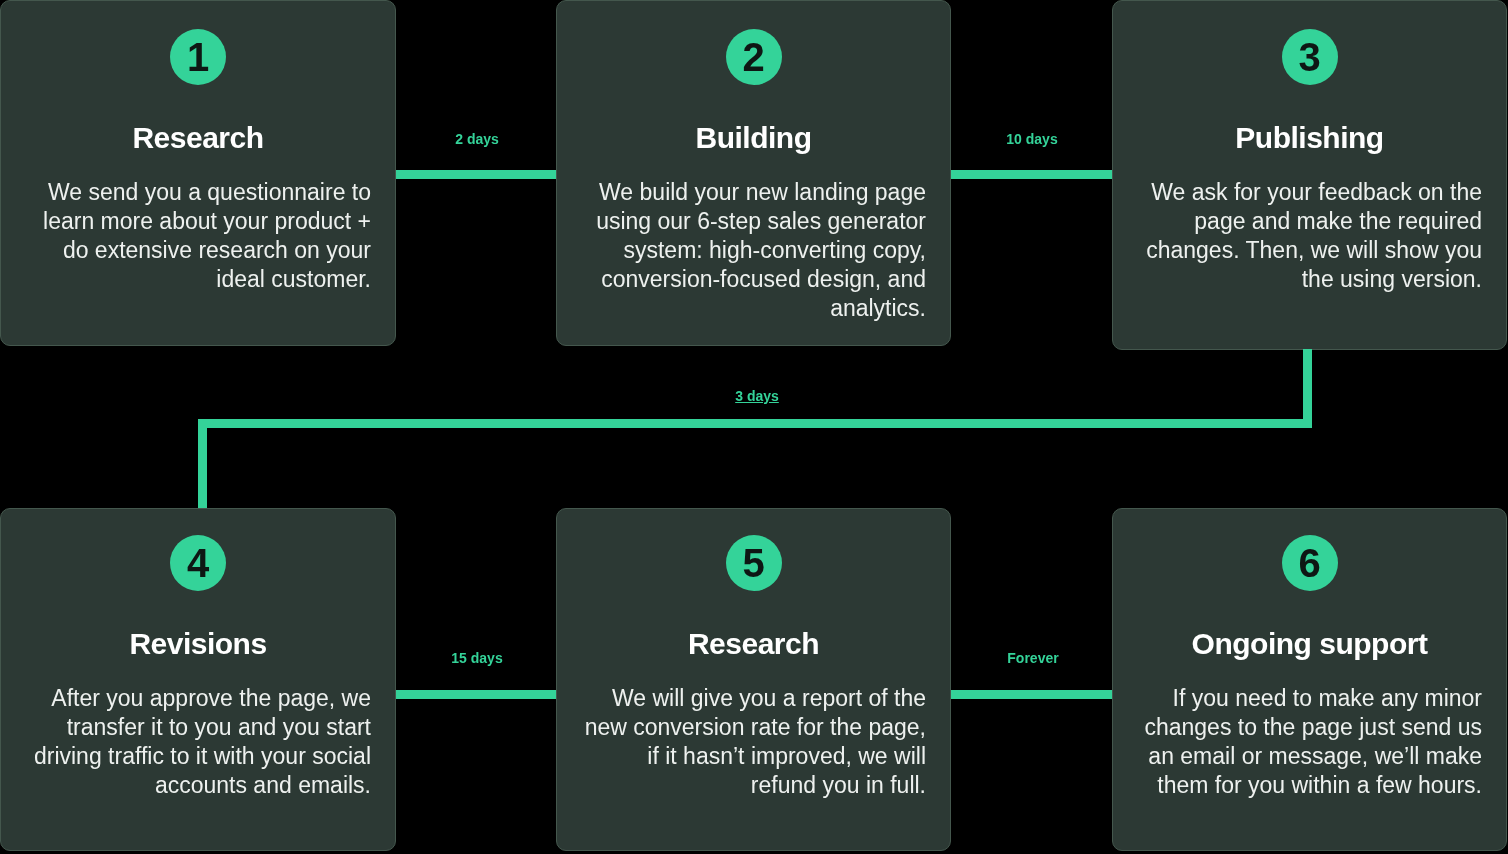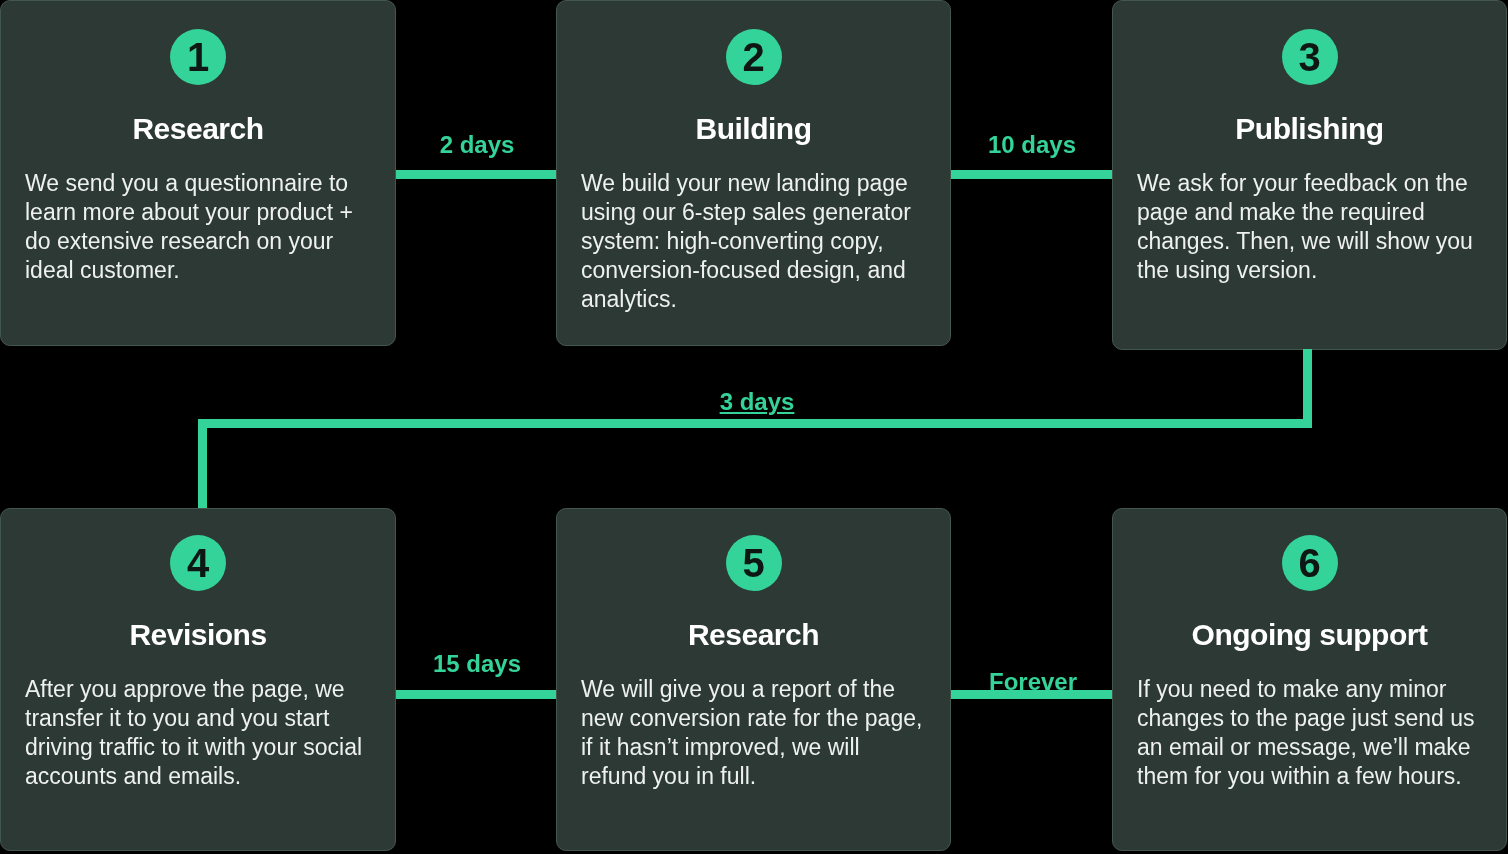--- a/index.html
+++ b/index.html
@@ -34,43 +34,43 @@
     width:56px;height:56px;
     border-radius:50%;
     background:var(--accent);
     color:var(--num);
     font-size:40px;
     font-weight:700;
     display:flex;align-items:center;justify-content:center;
     flex:0 0 auto;
   }
   .title{
-    margin-top:27px;
+    margin-top:36px;
     font-size:30px;
     font-weight:700;
     color:var(--title);
     letter-spacing:-0.5px;
     text-align:center;
   }
   .desc{
     margin-top:23px;
     width:100%;
     font-size:23px;
     line-height:29px;
     color:var(--body);
-    text-align:left;
+    text-align:right;
   }
   .line{
     position:absolute;
     background:var(--accent);
   }
   .conn-label{
     position:absolute;
     transform:translateX(-50%);
-    font-size:24px;
+    font-size:14px;
     font-weight:700;
     color:var(--accent);
     white-space:nowrap;
   }
 </style>
 </head>
 <body>
 
 <div class="stage">
 
@@ -130,15 +130,15 @@
 
   <div class="line" style="left:1303px;top:349px;width:9px;height:79px;"></div>
   <div class="line" style="left:198px;top:419px;width:1114px;height:9px;"></div>
   <div class="line" style="left:198px;top:419px;width:9px;height:89px;"></div>
   <div class="conn-label" style="left:757px;top:388px;text-decoration:underline;">3 days</div>
 
   <div class="line" style="left:396px;top:690px;width:160px;height:9px;"></div>
   <div class="conn-label" style="left:477px;top:650px;">15 days</div>
 
   <div class="line" style="left:951px;top:690px;width:161px;height:9px;"></div>
-  <div class="conn-label" style="left:1033px;top:668px;">Forever</div>
+  <div class="conn-label" style="left:1033px;top:650px;">Forever</div>
 
 </div>
 
 </body></html>

